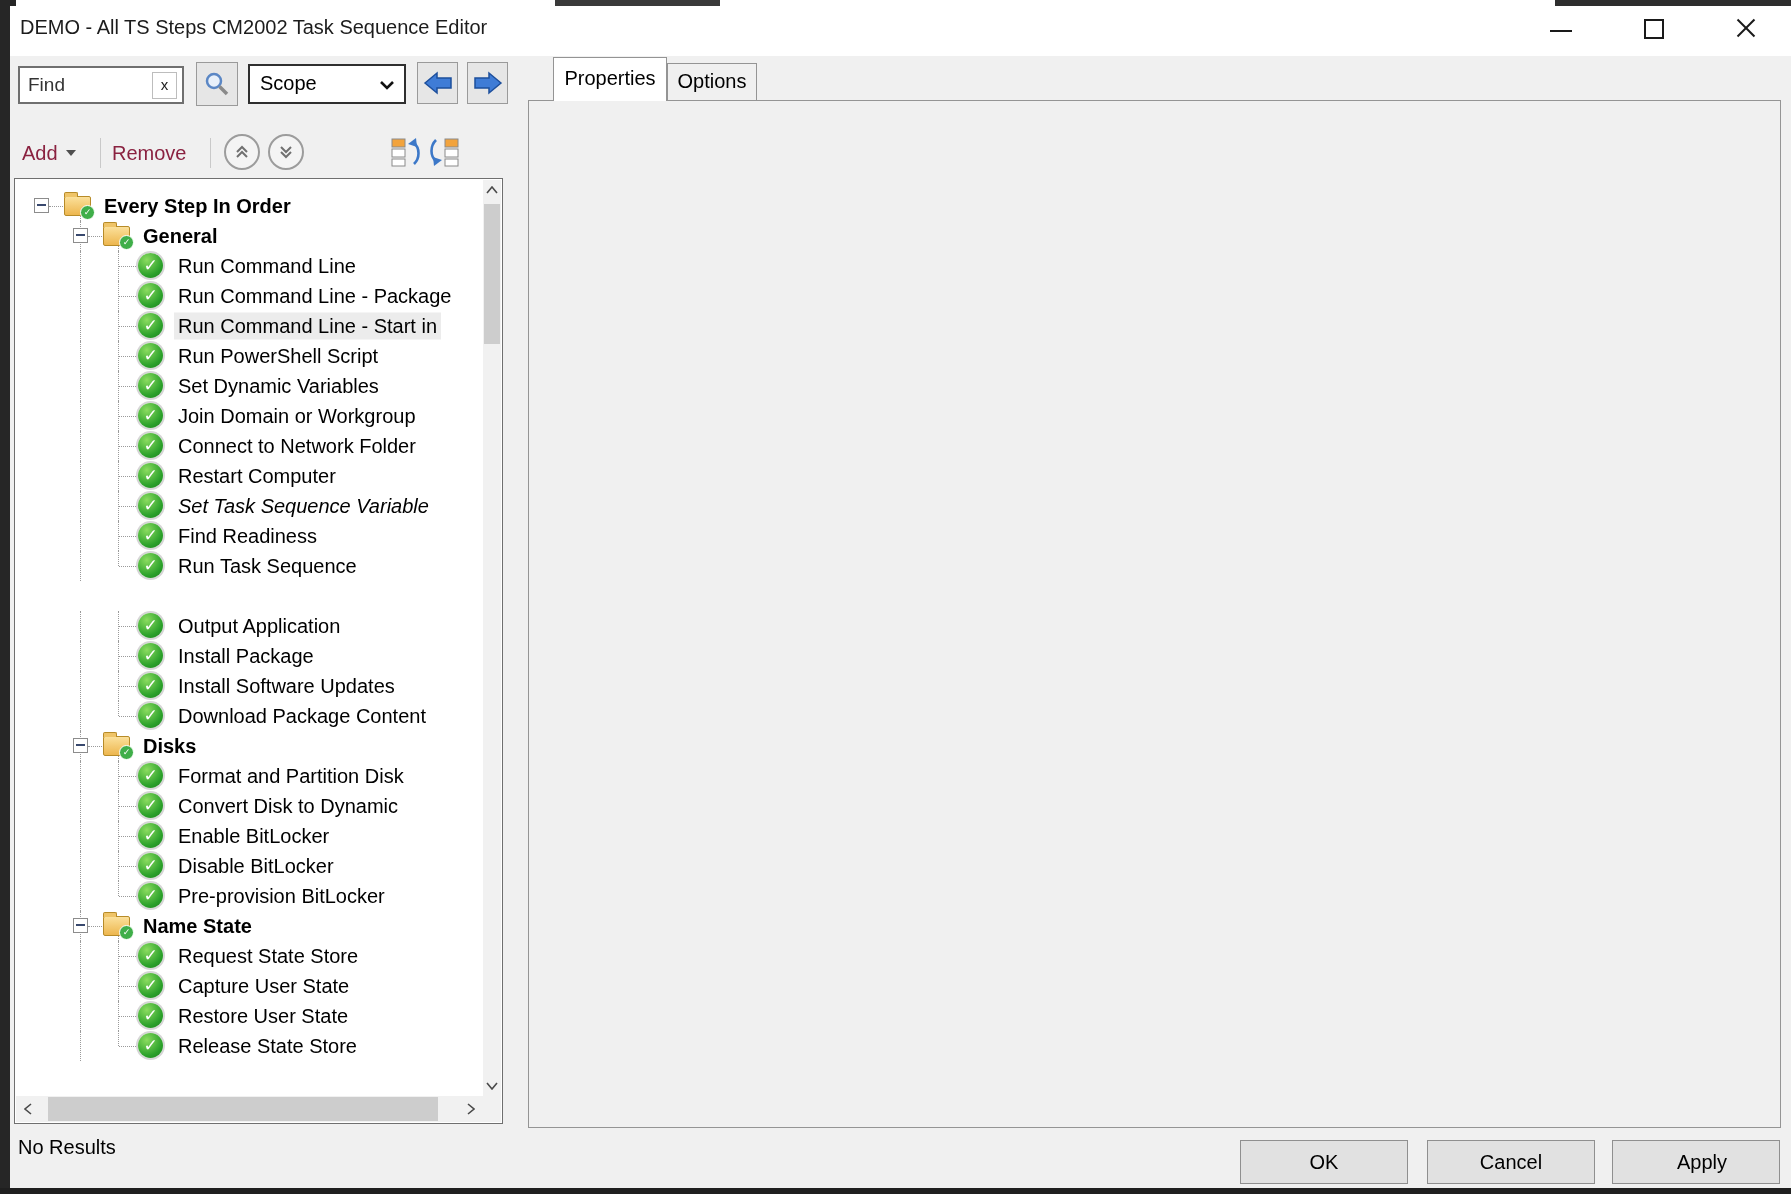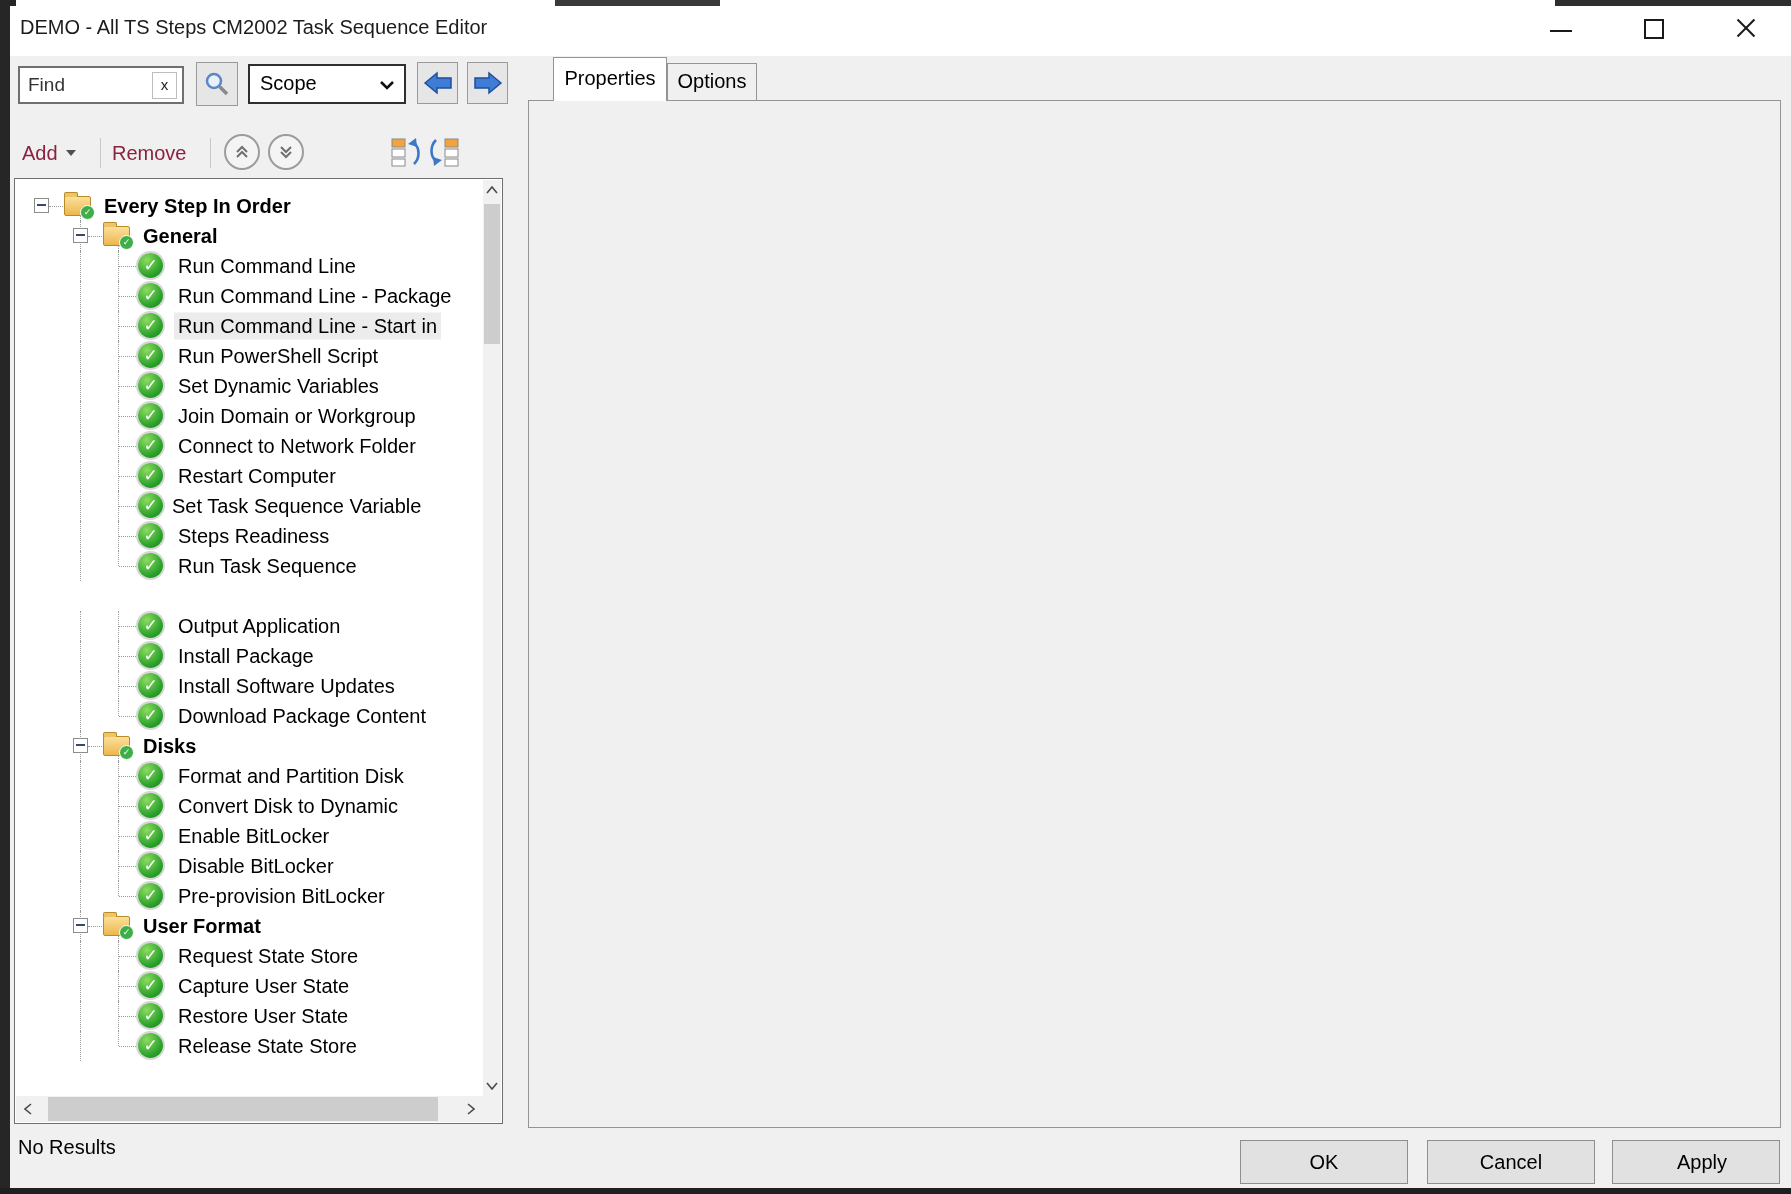--- a/index.html
+++ b/index.html
@@ -268,28 +268,28 @@
         <div class="guide" style="left: 103px;"></div>
         <div class="stub" style="left: 104px; width: 17px;"></div>
         <div class="step-ico" style="left: 123px;">✓</div>
         <span class="tree-label" style="left: 163px;">Restart Computer</span>
       </div>
       <div class="tree-row" style="top: 312px;">
         <div class="guide" style="left: 65px;"></div>
         <div class="guide" style="left: 103px;"></div>
         <div class="stub" style="left: 104px; width: 17px;"></div>
         <div class="step-ico" style="left: 123px;">✓</div>
-        <span class="tree-label" style="left: 157px;">Set Task Sequence Variable</span>
+        <span class="tree-label" style="left: 163px; font-style: italic;">Set Task Sequence Variable</span>
       </div>
       <div class="tree-row" style="top: 342px;">
         <div class="guide" style="left: 65px;"></div>
         <div class="guide" style="left: 103px;"></div>
         <div class="stub" style="left: 104px; width: 17px;"></div>
         <div class="step-ico" style="left: 123px;">✓</div>
-        <span class="tree-label" style="left: 163px;">Steps Readiness</span>
+        <span class="tree-label" style="left: 163px;">Find Readiness</span>
       </div>
       <div class="tree-row" style="top: 372px;">
         <div class="guide" style="left: 65px;"></div>
         <div class="guide g-top" style="left: 103px;"></div>
         <div class="stub" style="left: 104px; width: 17px;"></div>
         <div class="step-ico" style="left: 123px;">✓</div>
         <span class="tree-label" style="left: 163px;">Run Task Sequence</span>
       </div>
       <div class="tree-row" style="top: 432px;">
         <div class="guide" style="left: 65px;"></div>
@@ -361,21 +361,21 @@
         <div class="stub" style="left: 104px; width: 17px;"></div>
         <div class="step-ico" style="left: 123px;">✓</div>
         <span class="tree-label" style="left: 163px;">Pre-provision BitLocker</span>
       </div>
       <div class="tree-row" style="top: 732px;">
         <div class="guide" style="left: 65px;"></div>
         <div class="guide g-bottom" style="left: 103px;"></div>
         <div class="expand" style="left: 58px;"></div>
         <div class="stub" style="left: 73px; width: 14px;"></div>
         <div class="folder-ico" style="left: 88px;"></div>
-        <span class="tree-label bold" style="left: 128px;">User Format</span>
+        <span class="tree-label bold" style="left: 128px;">Name State</span>
       </div>
       <div class="tree-row" style="top: 762px;">
         <div class="guide" style="left: 65px;"></div>
         <div class="guide" style="left: 103px;"></div>
         <div class="stub" style="left: 104px; width: 17px;"></div>
         <div class="step-ico" style="left: 123px;">✓</div>
         <span class="tree-label" style="left: 163px;">Request State Store</span>
       </div>
       <div class="tree-row" style="top: 792px;">
         <div class="guide" style="left: 65px;"></div>

